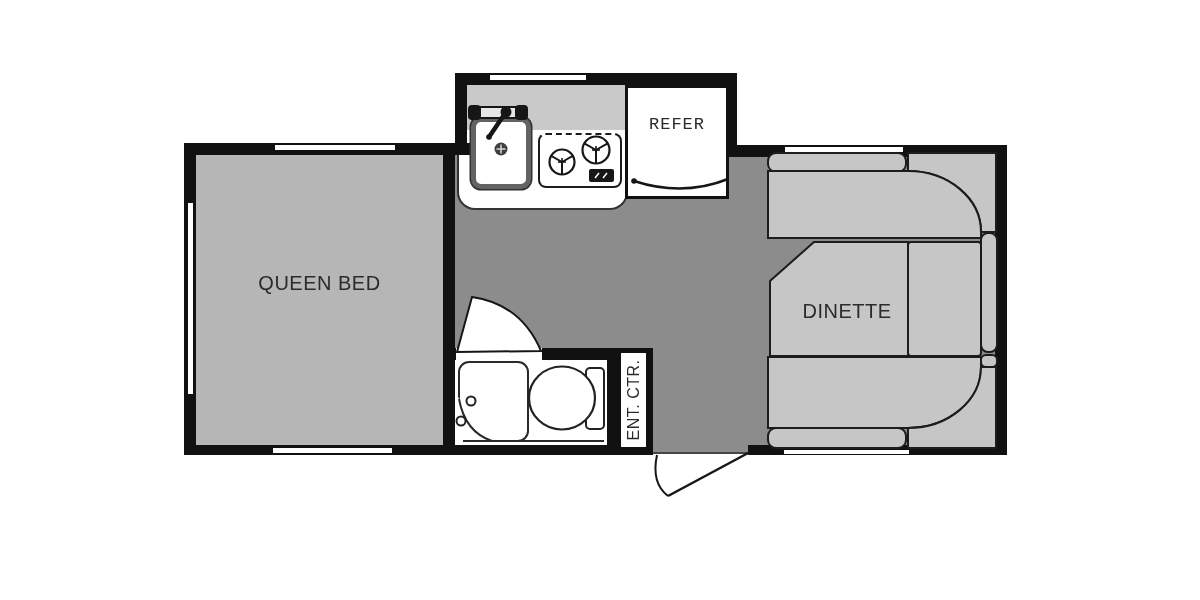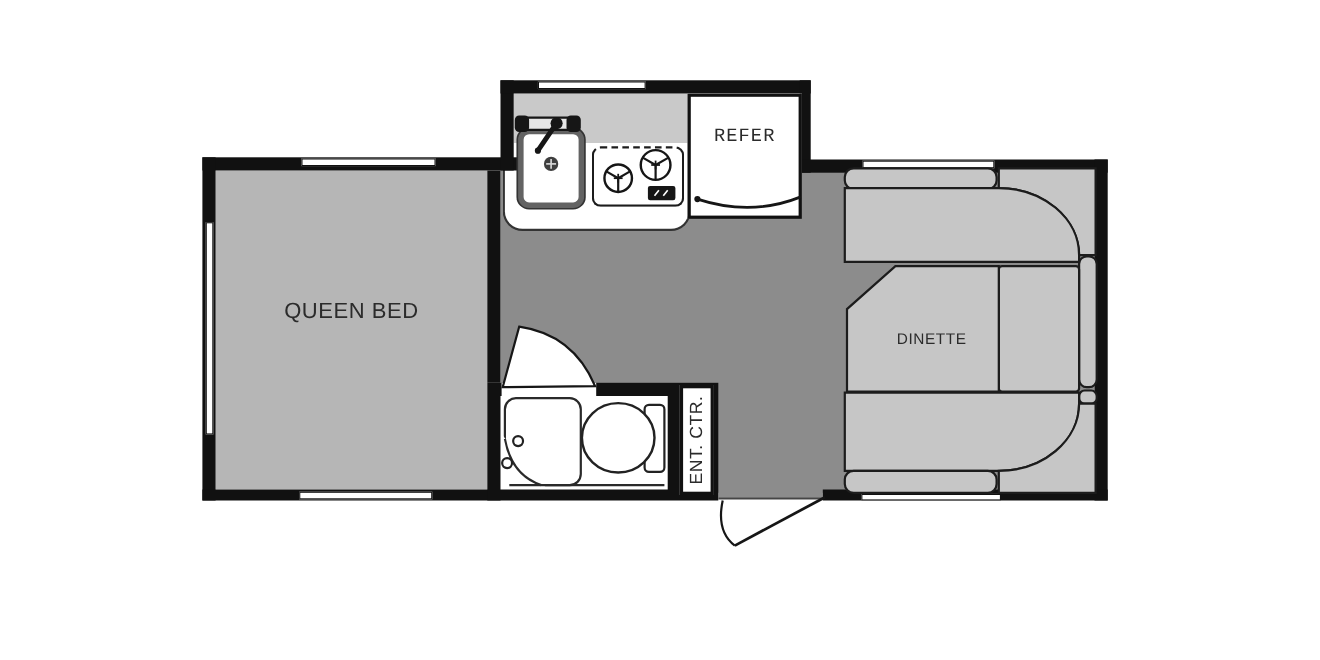--- a/index.html
+++ b/index.html
@@ -17,21 +17,21 @@
   .sink{background:#ffffff;border:5px solid #636363;border-radius:10px;
         box-shadow:0 0 0 1.5px #333333;}
   .stove{background:#ffffff;border:2.5px solid #1c1c1c;border-top-style:dashed;border-radius:8px;}
   .bath-base{background:#111111;}
   .bath-room{background:#ffffff;}
   .bath-open{background:#ffffff;}
   .entctr{background:#ffffff;border:3px solid #111111;}
   .lbl{position:absolute;color:#2b2b2b;text-align:center;letter-spacing:0.5px;
        white-space:nowrap;}
   .lbl-queen{font-size:20px;}
-  .lbl-dinette{font-size:14px;}
+  .lbl-dinette{font-size:20px;}
   .lbl-refer{font-size:17px;letter-spacing:1px;font-family:Liberation Mono, monospace;}
   .lbl-entctr{font-size:16px;line-height:22px;transform:rotate(-90deg);}
   svg.overlay{position:absolute;left:0;top:0;pointer-events:none;}
 </style>
 </head>
 <body>
 
 <div class="canvas">
 
   <div class="abs floor" style="left:455px;top:155px;width:540px;height:293px;"></div>

